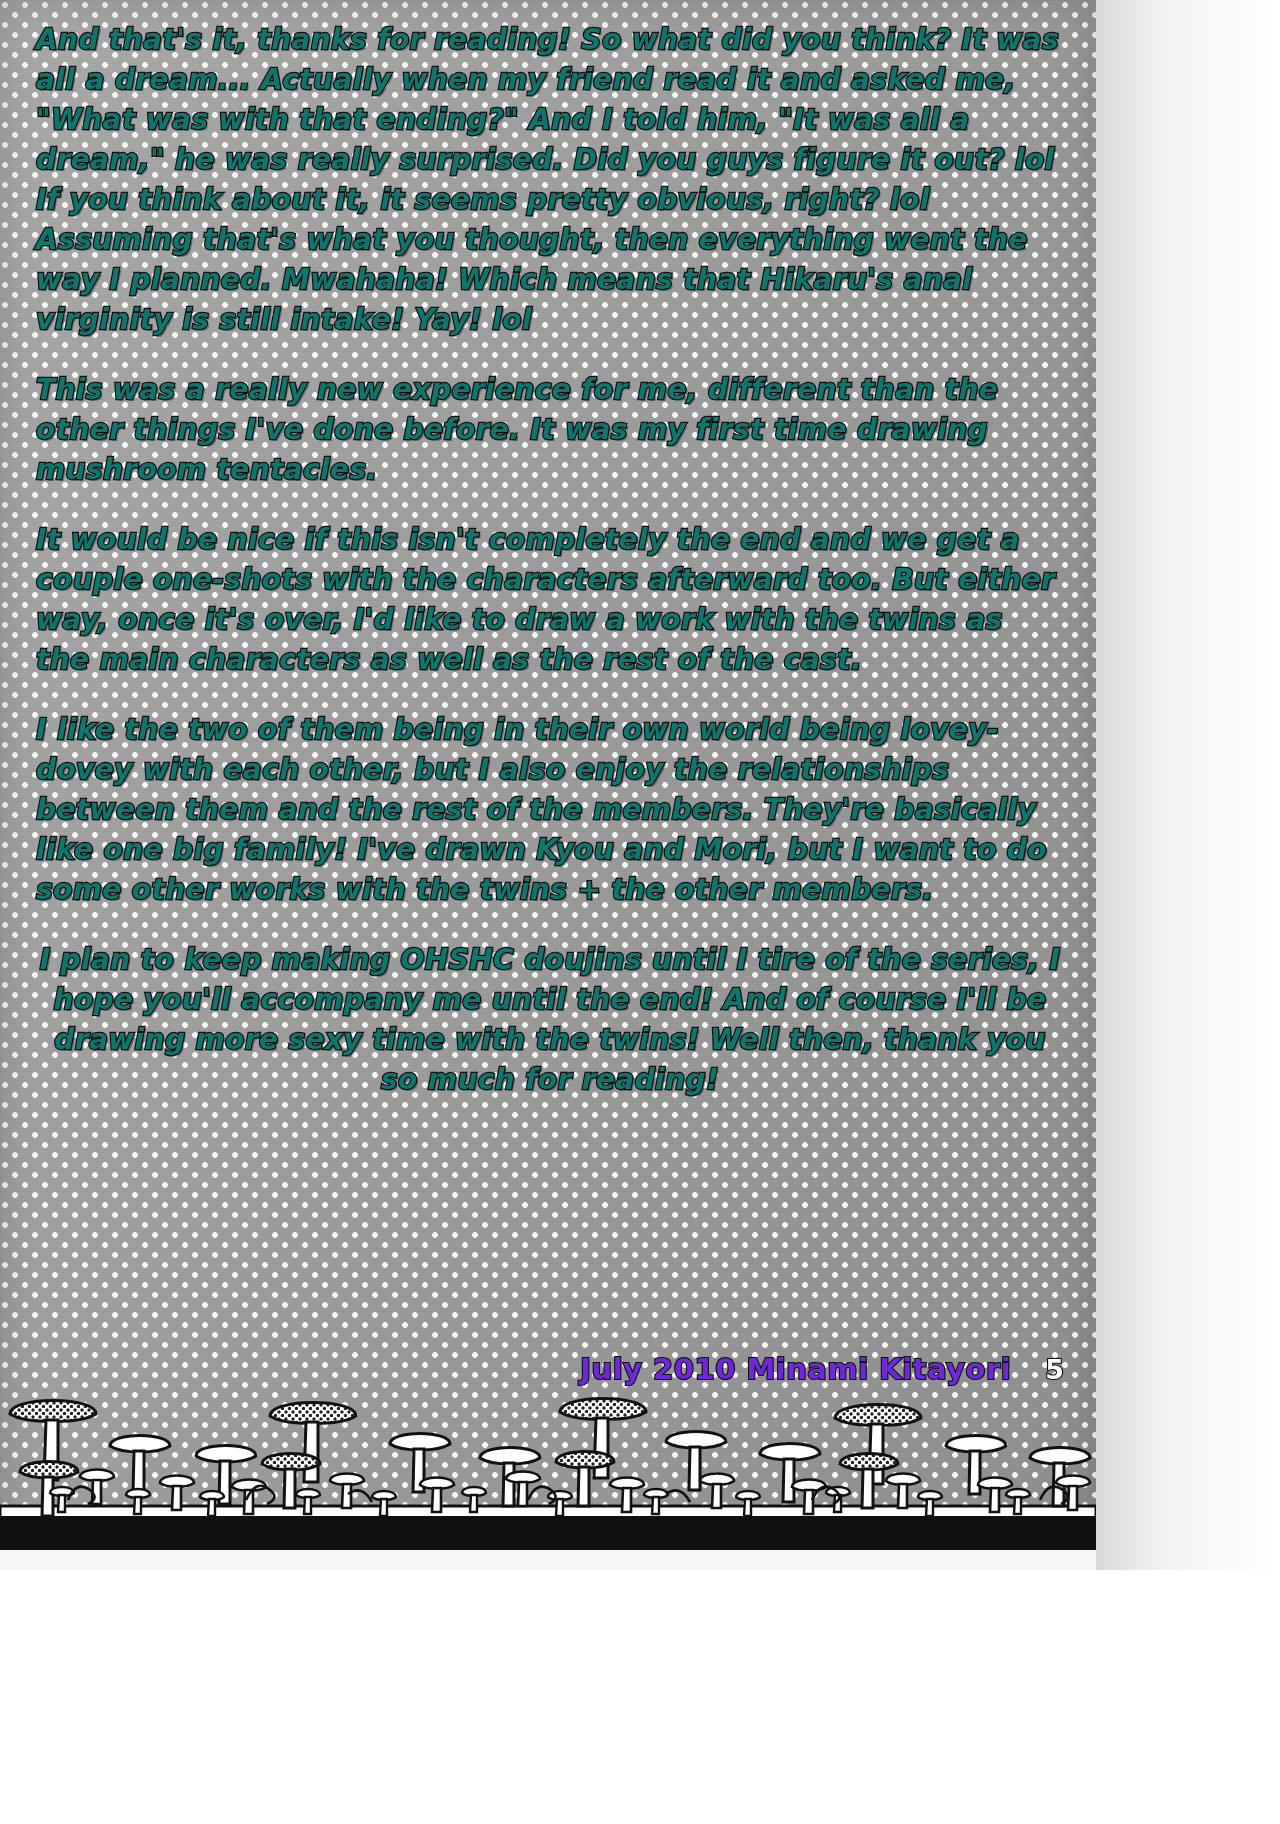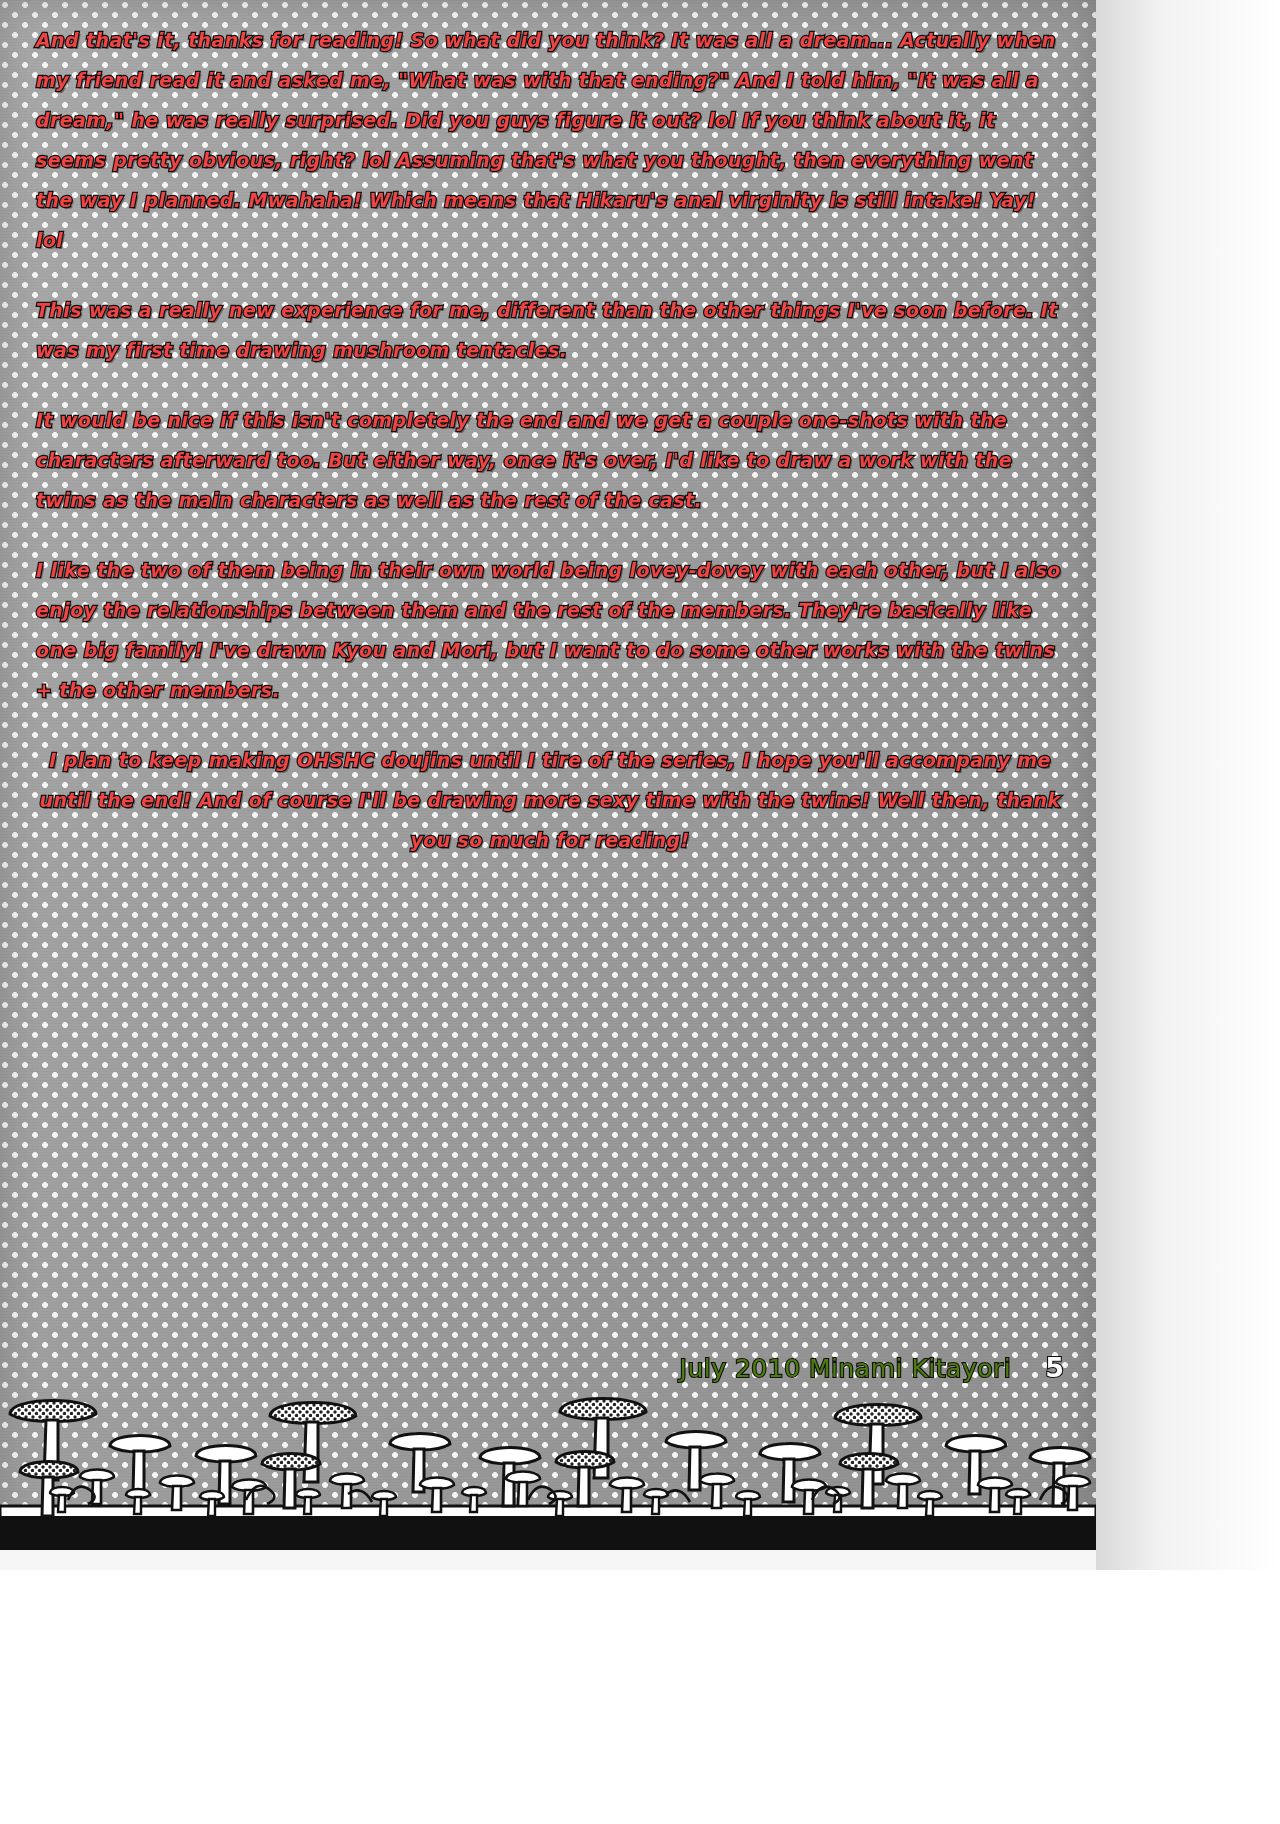--- a/index.html
+++ b/index.html
@@ -85,24 +85,24 @@
   
   #text-block {
     position: absolute;
     left: 36px;
     top: 20px;
     width: 1028px;
   }
   .para {
     font-family: "DejaVu Sans", sans-serif;
     font-weight: bold;
-    font-size: 19px;
+    font-size: 28px;
     line-height: 40px;
     letter-spacing: 0.4px;
-    color: #ef4444;
+    color: #0f766e;
     margin: 0 0 30px 0;
     -webkit-text-stroke: 2.4px #111111;
     paint-order: stroke fill;
     text-shadow:
       2px 2px 0 rgba(0,0,0,0.35);
     font-style: italic;
   }
   .para:last-child { margin-bottom: 0; text-align: center; }
 
   #signature-row {
@@ -110,23 +110,23 @@
     left: 36px;
     top: 1352px;
     width: 1028px;
     display: flex;
     align-items: baseline;
     justify-content: flex-end;
     gap: 34px;
   }
   #signature {
     font-family: "DejaVu Sans", sans-serif;
-    font-weight: normal;
-    font-size: 25px;
-    color: #4d7c0f;
+    font-weight: bold;
+    font-size: 29px;
+    color: #6d28d9;
     -webkit-text-stroke: 2.2px #111111;
     paint-order: stroke fill;
     letter-spacing: 0.5px;
   }
   #page-number {
     font-family: "DejaVu Sans", sans-serif;
     font-weight: bold;
     font-size: 27px;
     color: #ffffff;
     -webkit-text-stroke: 2.2px #111111;
@@ -150,21 +150,21 @@
 <div id="page">
 
   <div id="scan">
     <div id="grain"></div>
   </div>
 
   <div id="right-edge"></div>
 
   <div id="text-block">
     <p class="para">And that's it, thanks for reading! So what did you think? It was all a dream... Actually when my friend read it and asked me, "What was with that ending?" And I told him, "It was all a dream," he was really surprised. Did you guys figure it out? lol If you think about it, it seems pretty obvious, right? lol Assuming that's what you thought, then everything went the way I planned. Mwahaha! Which means that Hikaru's anal virginity is still intake! Yay! lol</p>
-    <p class="para">This was a really new experience for me, different than the other things I've soon before. It was my first time drawing mushroom tentacles.</p>
+    <p class="para">This was a really new experience for me, different than the other things I've done before. It was my first time drawing mushroom tentacles.</p>
     <p class="para">It would be nice if this isn't completely the end and we get a couple one-shots with the characters afterward too. But either way, once it's over, I'd like to draw a work with the twins as the main characters as well as the rest of the cast.</p>
     <p class="para">I like the two of them being in their own world being lovey-dovey with each other, but I also enjoy the relationships between them and the rest of the members. They're basically like one big family! I've drawn Kyou and Mori, but I want to do some other works with the twins + the other members.</p>
     <p class="para">I plan to keep making OHSHC doujins until I tire of the series, I hope you'll accompany me until the end! And of course I'll be drawing more sexy time with the twins! Well then, thank you so much for reading!</p>
   </div>
 
   <div id="signature-row">
     <div id="signature">July 2010 Minami Kitayori</div>
     <div id="page-number">5</div>
   </div>
 

